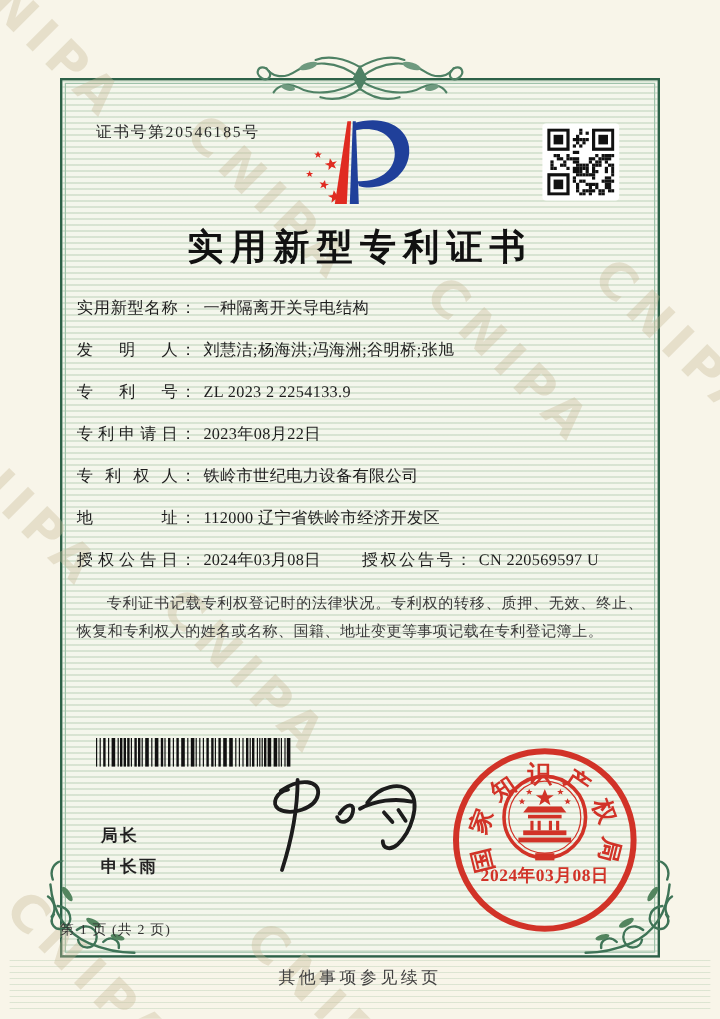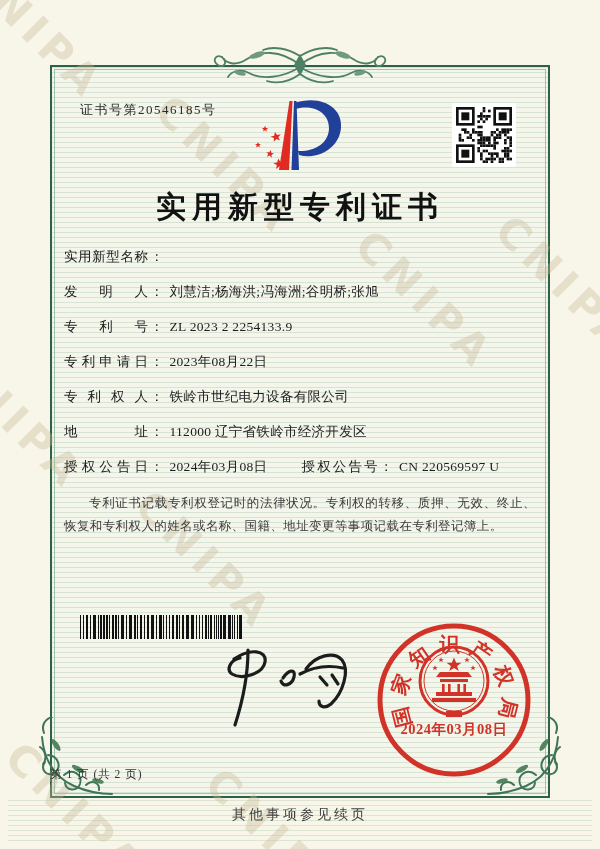--- a/index.html
+++ b/index.html
@@ -311,20 +311,21 @@
         <rect x="53.33333333333333" y="50.666666666666664" width="2.6666666666666665" height="2.6666666666666665" fill="#111"></rect>
       </svg>
   </div>
 
   <h1 class="title">实用新型专利证书</h1>
 
   <div class="fields">
     <div class="frow">
       <span class="flabel">实用新型名称</span>
         <span class="fcolon">：</span>
+        <span class="fvalue">一种隔离开关导电结构</span>
     </div>
     <div class="frow">
       <span class="flabel">发明人</span>
         <span class="fcolon">：</span>
         <span class="fvalue">刘慧洁;杨海洪;冯海洲;谷明桥;张旭</span>
     </div>
     <div class="frow">
       <span class="flabel">专利号</span>
         <span class="fcolon">：</span>
         <span class="fvalue">ZL 2023 2 2254133.9</span>
@@ -403,20 +404,24 @@
       <rect x="138" y="0" width="1" height="24" fill="#111"></rect>
       <rect x="140" y="0" width="2" height="24" fill="#111"></rect>
       <rect x="143" y="0" width="3" height="24" fill="#111"></rect>
       <rect x="148" y="0" width="3" height="24" fill="#111"></rect>
       <rect x="152" y="0" width="1" height="24" fill="#111"></rect>
       <rect x="154" y="0" width="1" height="24" fill="#111"></rect>
       <rect x="157" y="0" width="1" height="24" fill="#111"></rect>
       <rect x="159" y="0" width="3" height="24" fill="#111"></rect>
     </svg>
 
+  <div class="issuer">
+    <div>局长</div>
+    <div>申长雨</div>
+  </div>
 
   <svg class="signature" width="180" height="90" viewBox="0 0 180 90">
     <g fill="none" stroke="#1c1c1c" stroke-width="3.2" stroke-linecap="round">
       <path d="M52,16 C68,5 85,7 83,19 C81,31 60,37 50,31 C44,27 48,17 58,15"></path>
       <path d="M66,7 C66,30 62,54 53,82"></path>
       <path d="M101,35 C107,26 114,26 112,34 C110,42 101,45 99,38"></path>
       <path d="M118,31 C131,24 147,22 161,25"></path>
       <path d="M124,26 C134,12 152,8 160,17 C168,27 161,50 149,61 C143,66 137,64 137,58"></path>
       <path d="M138,34 l 7,8"></path>
       <path d="M150,32 l 6,9"></path>

